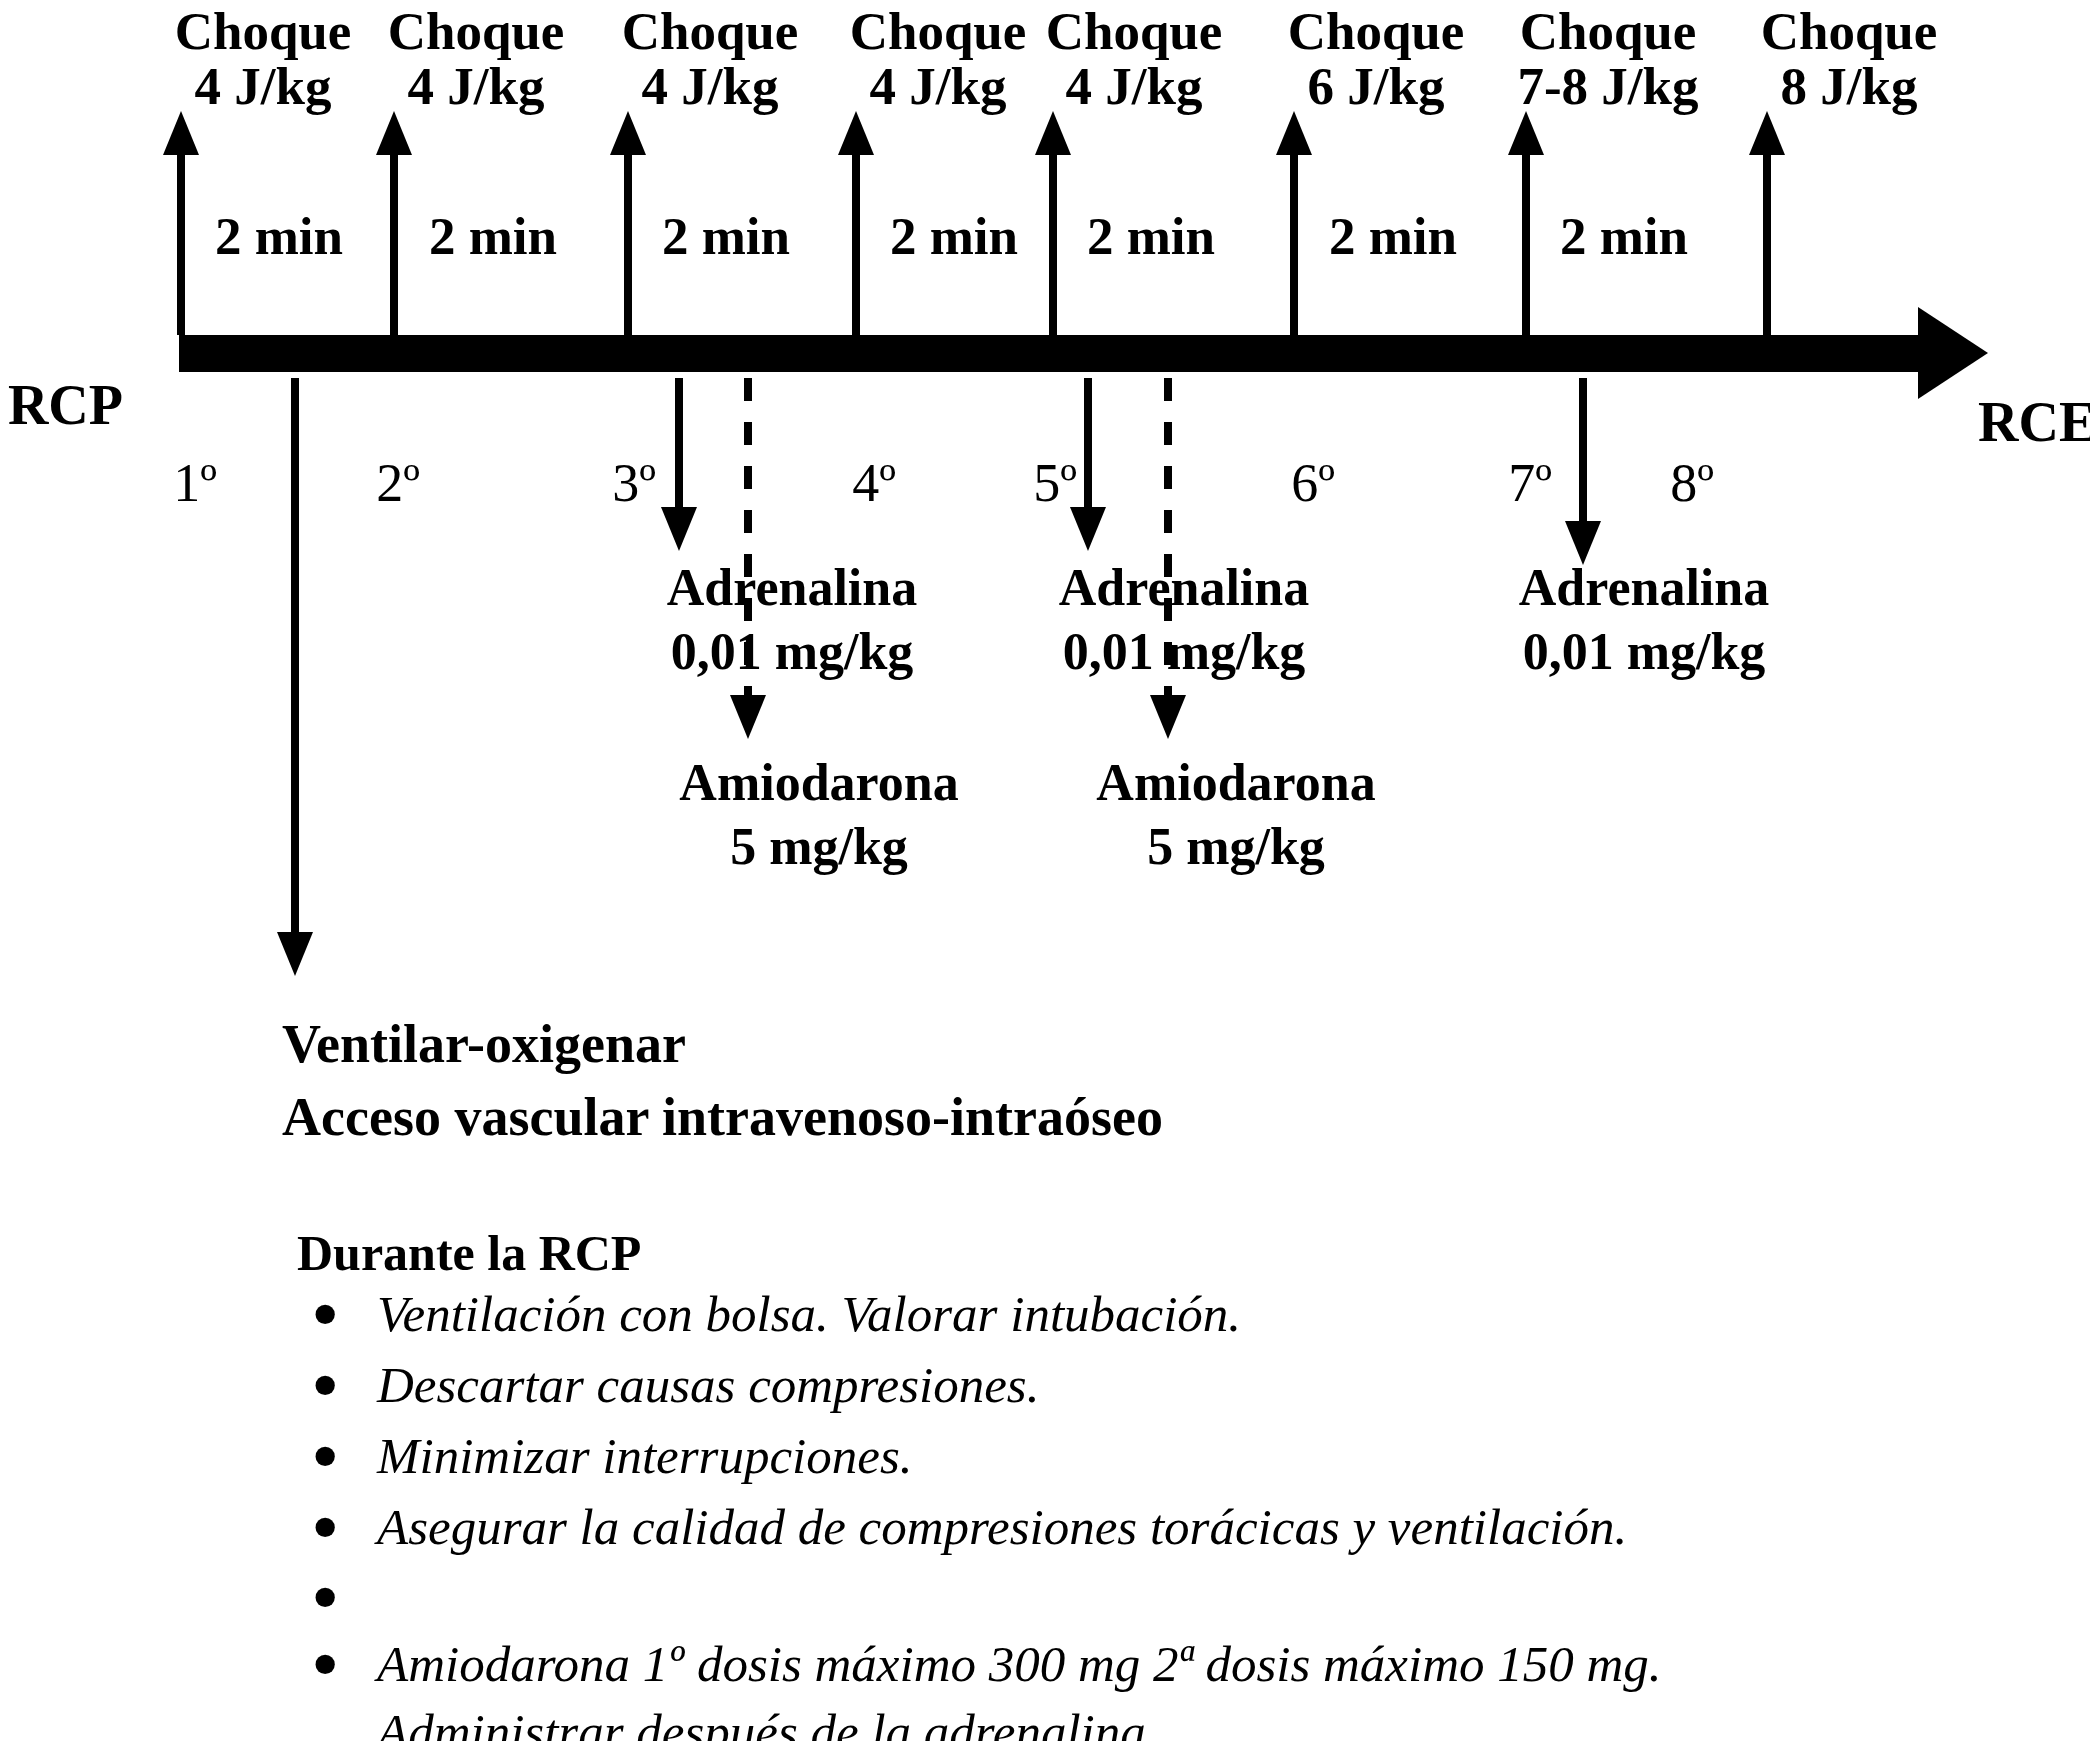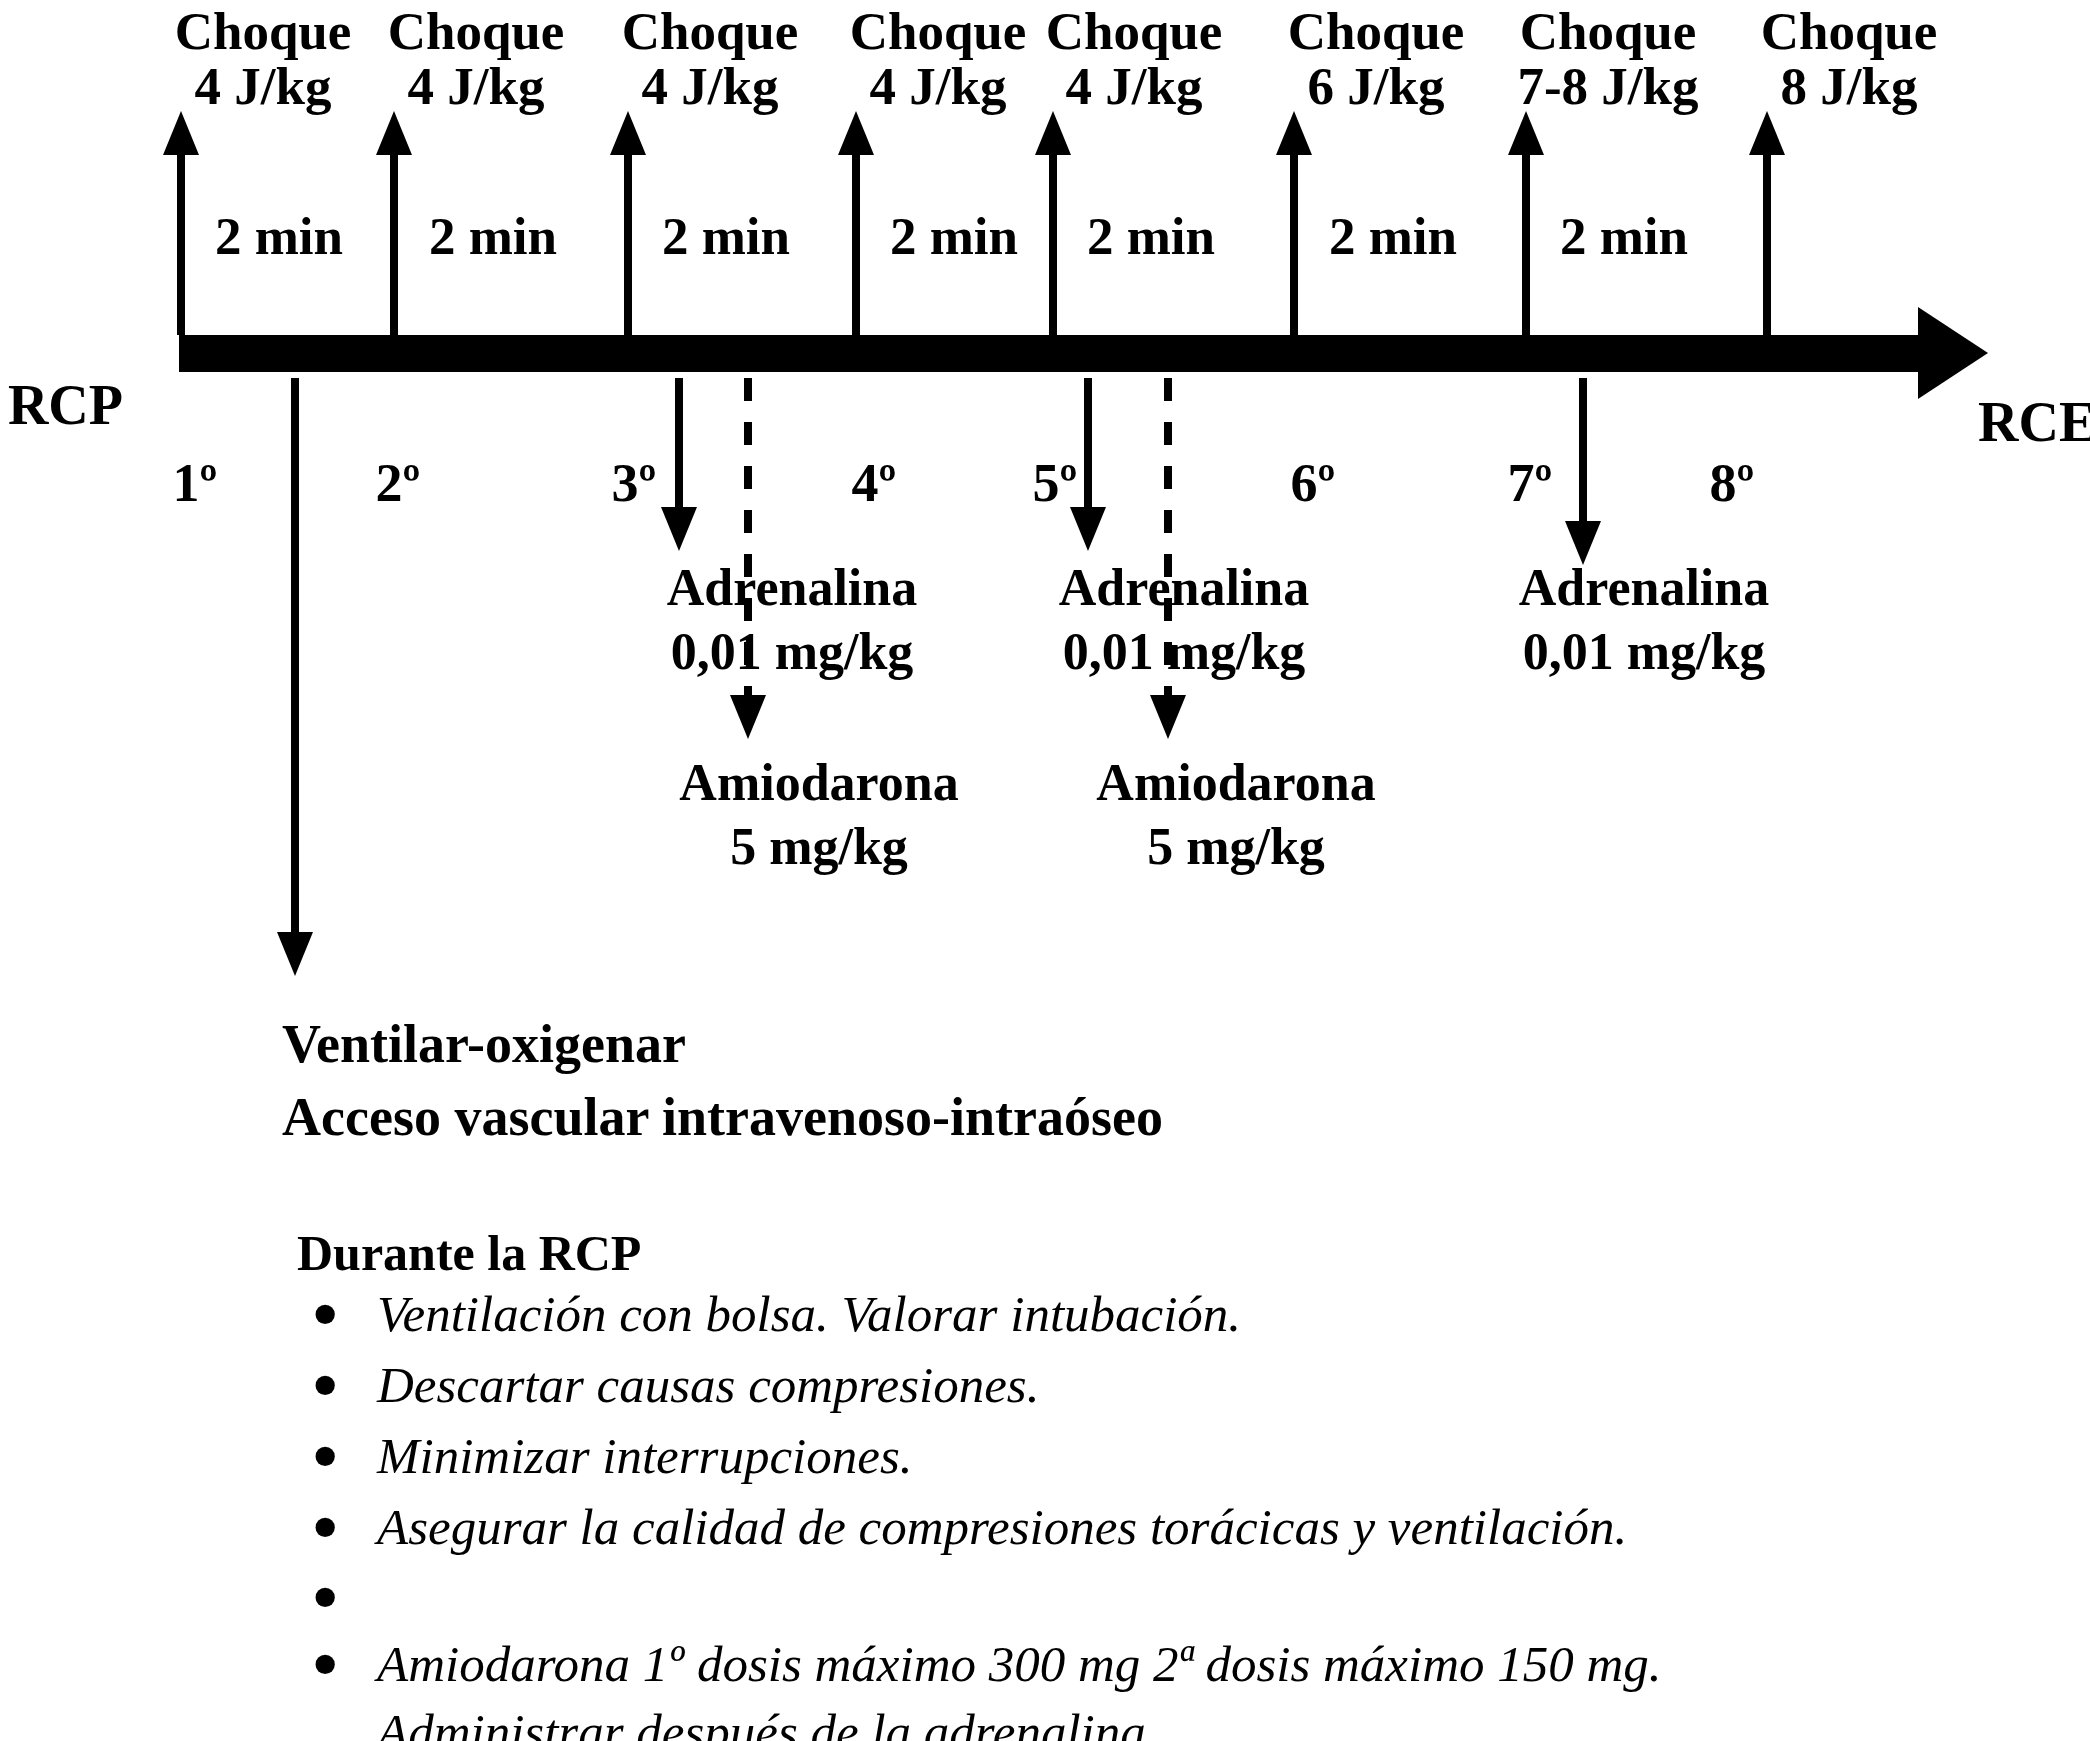--- a/index.html
+++ b/index.html
@@ -32,21 +32,21 @@
   .bar { position:absolute; left:179px; top:335px; width:1743px; height:37px; background:var(--ink); }
   .bar-head {
     position:absolute; left:1918px; top:307px; width:0; height:0;
     border-top:46px solid transparent; border-bottom:46px solid transparent;
     border-left:70px solid var(--ink);
   }
   .endlabel { position:absolute; font-weight:bold; font-size:56px; white-space:nowrap;margin-left:6px; }
   
   .ordinal {
     position:absolute; top:452px; transform:translateX(-50%);
-    font-weight:bold; font-size:54px; white-space:nowrap;
+    font-weight:normal; font-size:54px; white-space:nowrap;
   }
   
   .down-arrow { position:absolute; width:7.7px; background:var(--ink); }
   .down-arrow.dashed {
     background:repeating-linear-gradient(to bottom, var(--ink) 0 23px, transparent 23px 44px);
   }
   .down-arrow::after {
     content:""; position:absolute; bottom:-42px; left:-14.5px;
     border-left:18.3px solid transparent; border-right:18.3px solid transparent;
     border-top:44px solid var(--ink);
@@ -128,21 +128,21 @@
   <div class="endlabel" style="left:1.9px;top:373px">RCP</div>
   <div class="endlabel" style="left:1972px;top:390px">RCE</div>
 
   <div class="ordinal" style="left:195px">1º</div>
   <div class="ordinal" style="left:398px">2º</div>
   <div class="ordinal" style="left:634px">3º</div>
   <div class="ordinal" style="left:874px">4º</div>
   <div class="ordinal" style="left:1055px">5º</div>
   <div class="ordinal" style="left:1313px">6º</div>
   <div class="ordinal" style="left:1530px">7º</div>
-  <div class="ordinal" style="left:1732px">8º</div>
+  <div class="ordinal" style="left:1692px">8º</div>
 
   <div class="down-arrow" style="left:291px;top:378px;height:556px"></div>
 
   <div class="down-arrow" style="left:675px;top:378px;height:131px"></div>
   <div class="down-arrow" style="left:1084px;top:378px;height:131px"></div>
   <div class="down-arrow" style="left:1579px;top:378px;height:145px"></div>
 
   <div class="down-arrow dashed" style="left:744px;top:378px;height:319px"></div>
   <div class="down-arrow dashed" style="left:1164px;top:378px;height:319px"></div>
 

